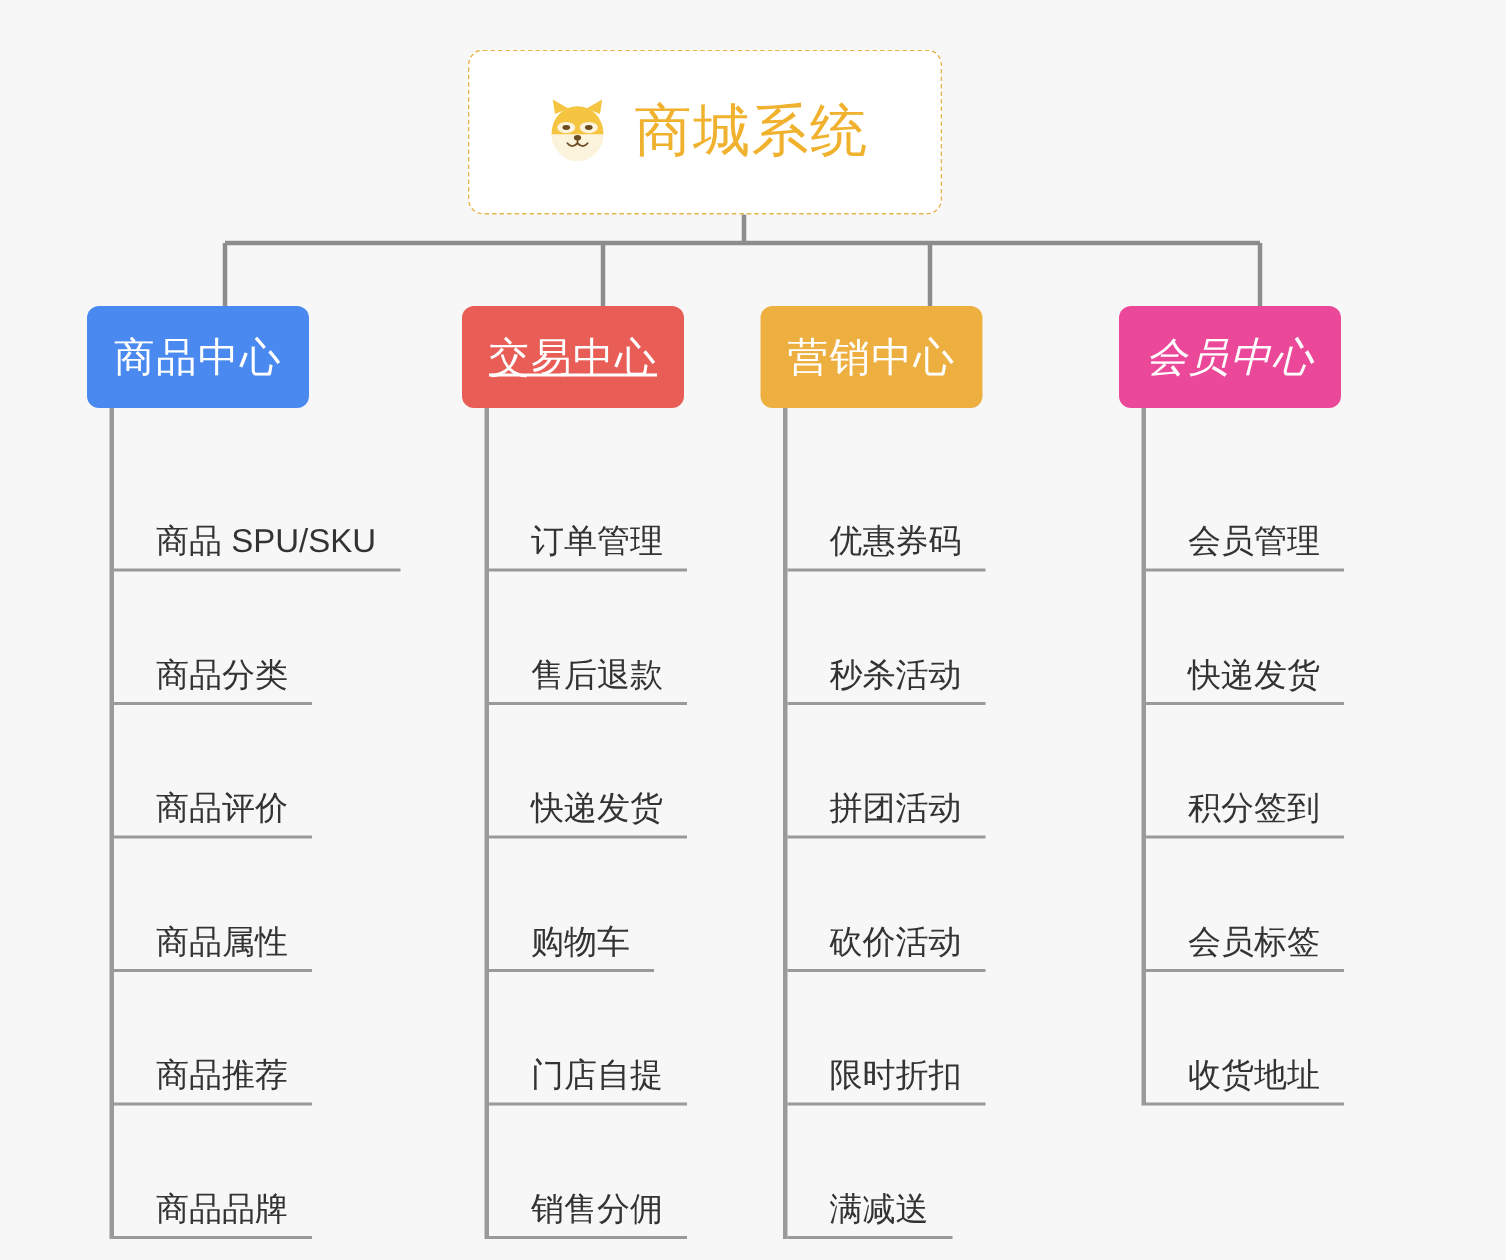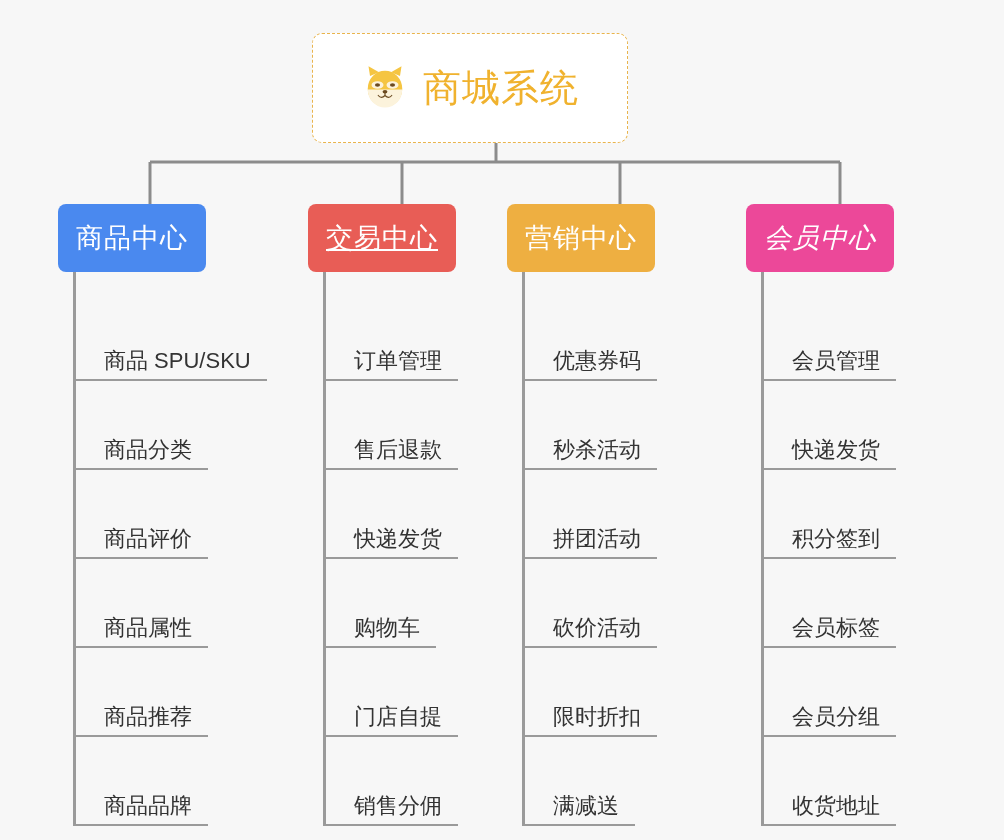--- a/index.html
+++ b/index.html
@@ -244,21 +244,18 @@
       <div class="leaf-item">
         <span class="leaf-label">快递发货</span>
       </div>
       <div class="leaf-item">
         <span class="leaf-label">积分签到</span>
       </div>
       <div class="leaf-item">
         <span class="leaf-label">会员标签</span>
       </div>
       <div class="leaf-item">
-        <span class="leaf-label">会员分组</span>
-      </div>
-      <div class="leaf-item">
         <span class="leaf-label">收货地址</span>
       </div>
     </div>
   </div>
 
 </div>
 
 </body></html>

